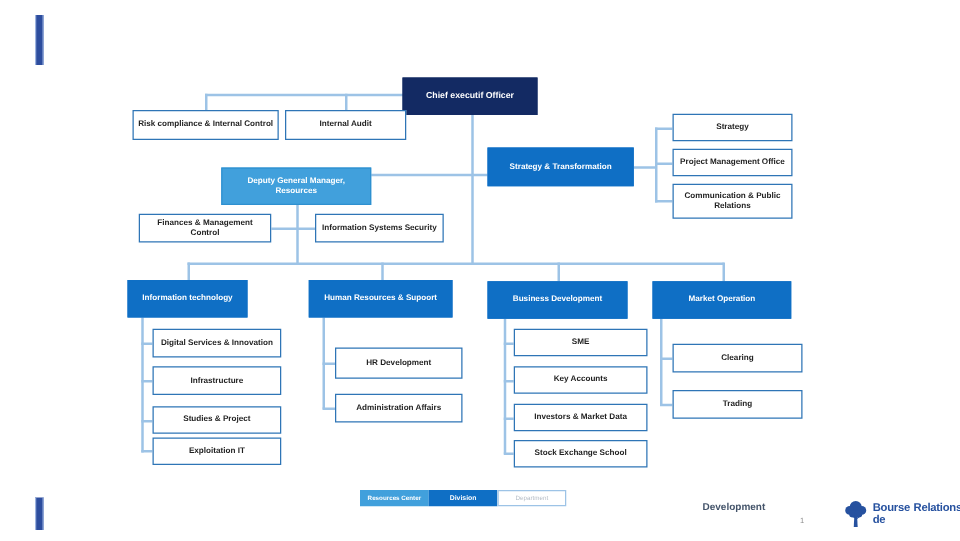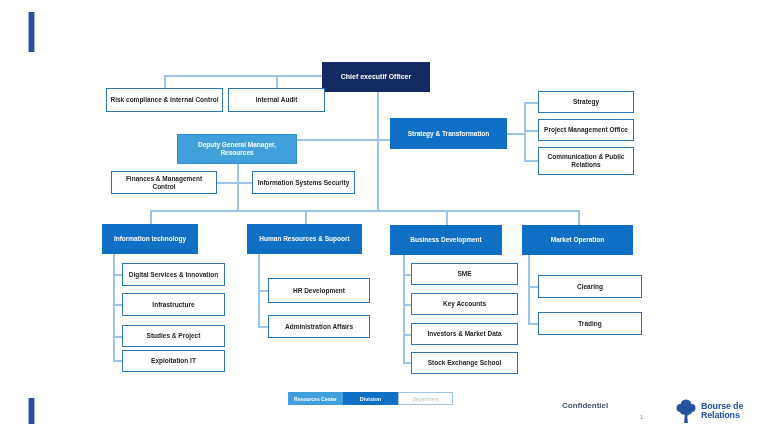--- a/index.html
+++ b/index.html
@@ -16,21 +16,21 @@
   .white{background:#ffffff;border:1.5px solid #2e75b6;color:#1f1f1f;font-size:6.5px;}
   .legend{position:absolute;left:288px;top:392px;display:flex;}
   .legend-item{width:55px;height:13px;display:flex;align-items:center;justify-content:center;
                font-size:5px;font-weight:bold;box-sizing:border-box;}
   .legend-item.resource{background:#41a0dc;color:#ffffff;}
   .legend-item.division{background:#0f6fc5;color:#ffffff;font-size:5.5px;}
   .legend-item.department{background:#ffffff;border:1px solid #9dc3e6;color:#b4bcc6;font-weight:normal;}
   .confidential{position:absolute;left:562px;top:401px;font-size:8px;font-weight:bold;color:#44546a;}
   .page-number{position:absolute;left:640px;top:414px;font-size:6px;color:#8a8a8a;}
   .logo{position:absolute;left:674px;top:398px;display:flex;align-items:center;gap:3px;}
-  .logo-text{display:flex;flex-direction:column;color:#26519f;font-size:9px;font-weight:bold;
+  .logo-text{display:flex;color:#26519f;font-size:9px;font-weight:bold;
              line-height:1.05;letter-spacing:-0.2px;}
 </style>
 </head>
 <body>
 
 <div class="slide">
 
   <div class="accent-bar top"></div>
   <div class="accent-bar bottom"></div>
 
@@ -113,21 +113,21 @@
 
   <div class="box white" style="left:538px;top:275px;width:104px;height:23px;">Clearing</div>
   <div class="box white" style="left:538px;top:312px;width:104px;height:23px;">Trading</div>
 
   <div class="legend">
     <div class="legend-item resource">Resources Center</div>
     <div class="legend-item division">Division</div>
     <div class="legend-item department">Department</div>
   </div>
 
-  <div class="confidential">Confidentiel</div>
+  <div class="confidential">Development</div>
   <div class="page-number">1</div>
 
   <div class="logo">
     <svg width="24" height="26" viewBox="0 0 24 26">
       <g fill="#26519f">
         <circle cx="12" cy="7" r="5.5"></circle>
         <circle cx="6.5" cy="10" r="4"></circle>
         <circle cx="17.5" cy="10" r="4"></circle>
         <circle cx="9.5" cy="13" r="3.5"></circle>
         <circle cx="14.5" cy="13" r="3.5"></circle>

